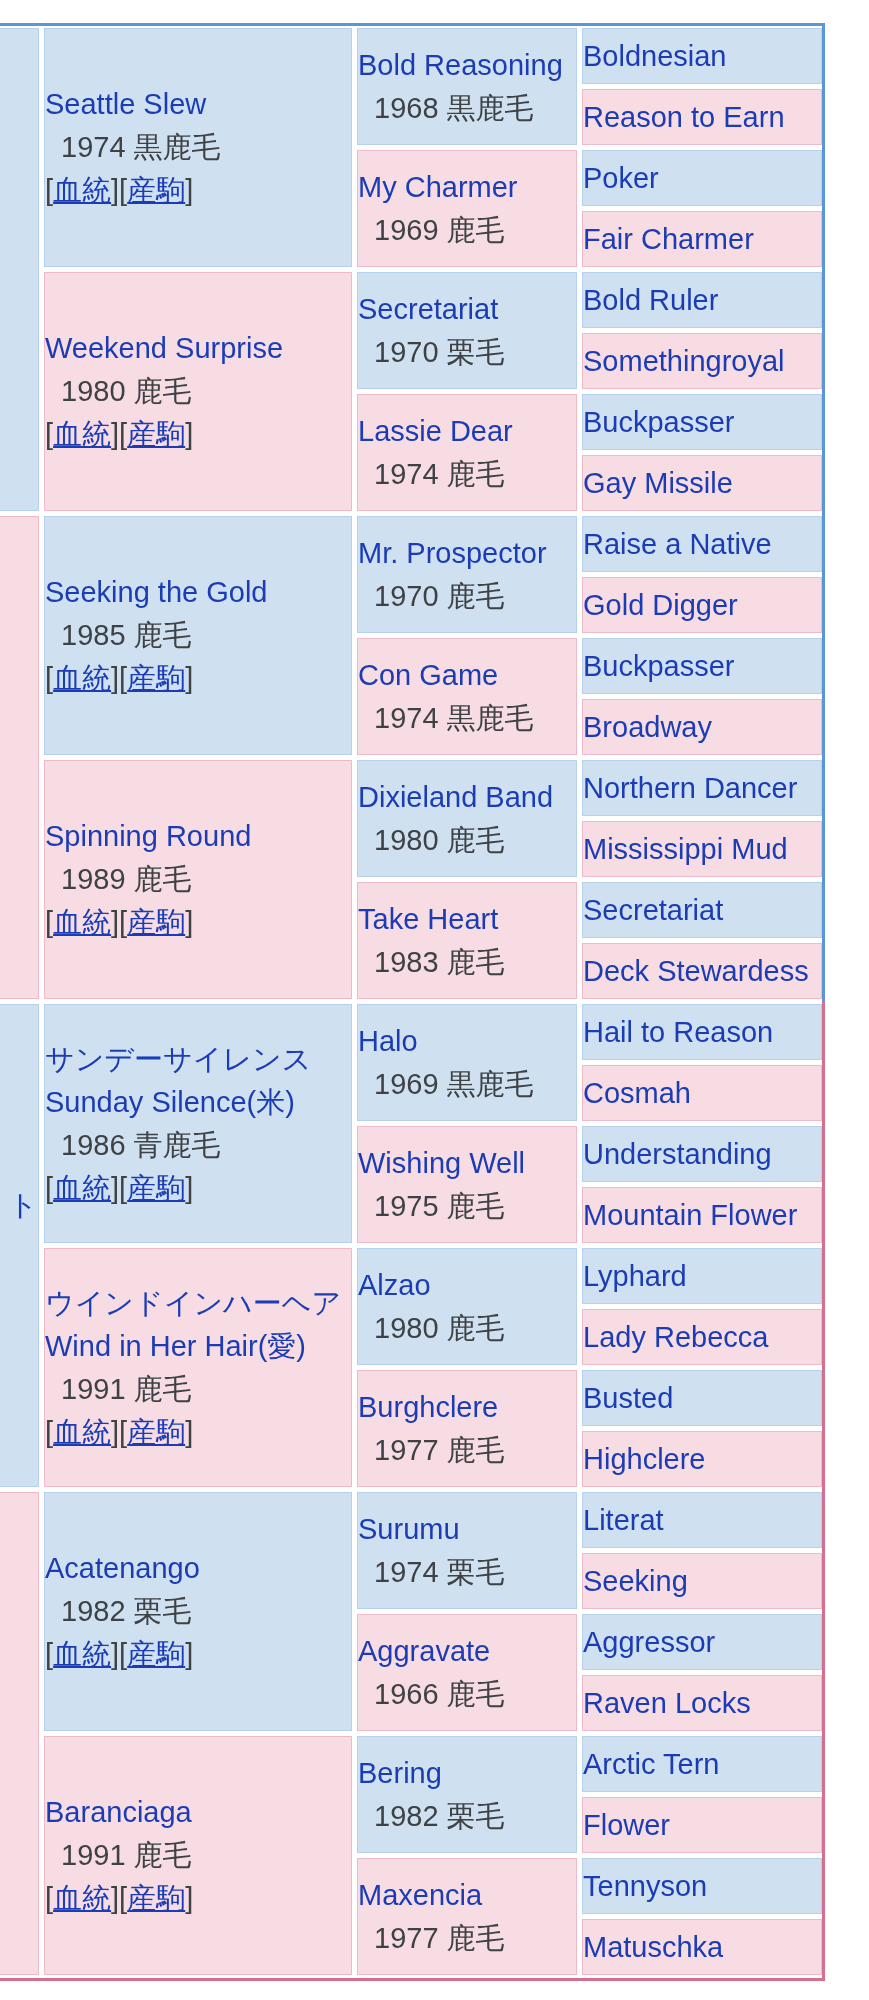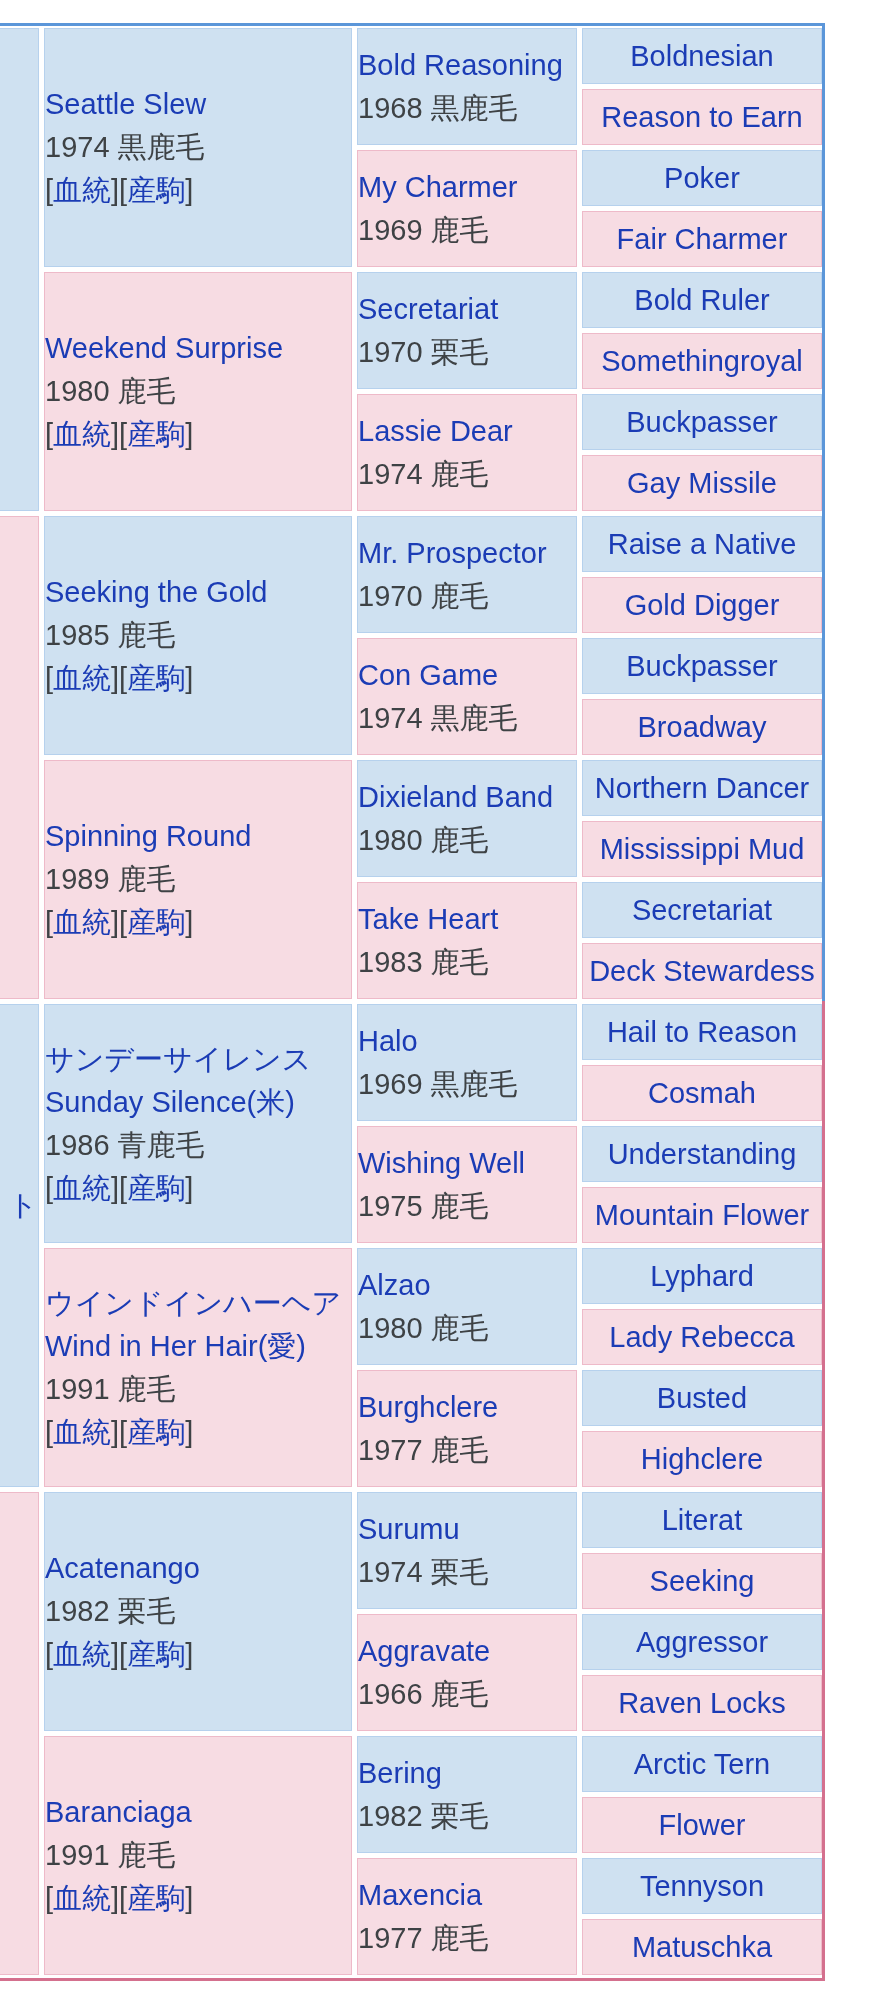--- a/index.html
+++ b/index.html
@@ -10,26 +10,26 @@
     border-collapse:separate;border-spacing:5px;
     table-layout:fixed;width:1053px;
   }
   table.ped tr{height:56px;}
   td.cell{vertical-align:middle;padding:0;}
   td.blue{background:var(--blue-bg);border:1px solid var(--blue-bd);margin-top:36px;}
   td.pink{background:var(--pink-bg);border:1px solid var(--pink-bd);}
   .g1{text-align:right;padding-right:6px;}
   .g2{padding-left:13px;}
   .g3{padding-left:12px;}
-  .g4{padding-left:12px;text-align:center;}
+  .g4{padding-left:12px;}
   .line{line-height:43px;font-size:29px;white-space:nowrap;}
   a.hlink{color:var(--link);text-decoration:none;cursor:pointer;}
-  .detail{color:var(--text);}
+  .detail{color:var(--text);padding-left:16px;}
   .links .bracket{color:var(--text);}
-  .links a.hlink{}
+  .links a.hlink{text-decoration:underline;}
   .cut-text{position:relative;top:-40px;display:inline-block;font-size:29px;line-height:43px;color:var(--link);cursor:pointer;}
   .ob{position:absolute;pointer-events:none;}
   .ob-top{left:0;top:23px;width:825px;height:3px;background:var(--blue-ob);}
   .ob-right-sire{left:822px;top:23px;width:3px;height:978px;background:var(--blue-ob);}
   .ob-right-dam{left:822px;top:1001px;width:3px;height:980px;background:var(--pink-ob);}
   .ob-bottom{left:0;top:1978px;width:825px;height:3px;background:var(--pink-ob);}
 </style>
 </head>
 <body>
 

